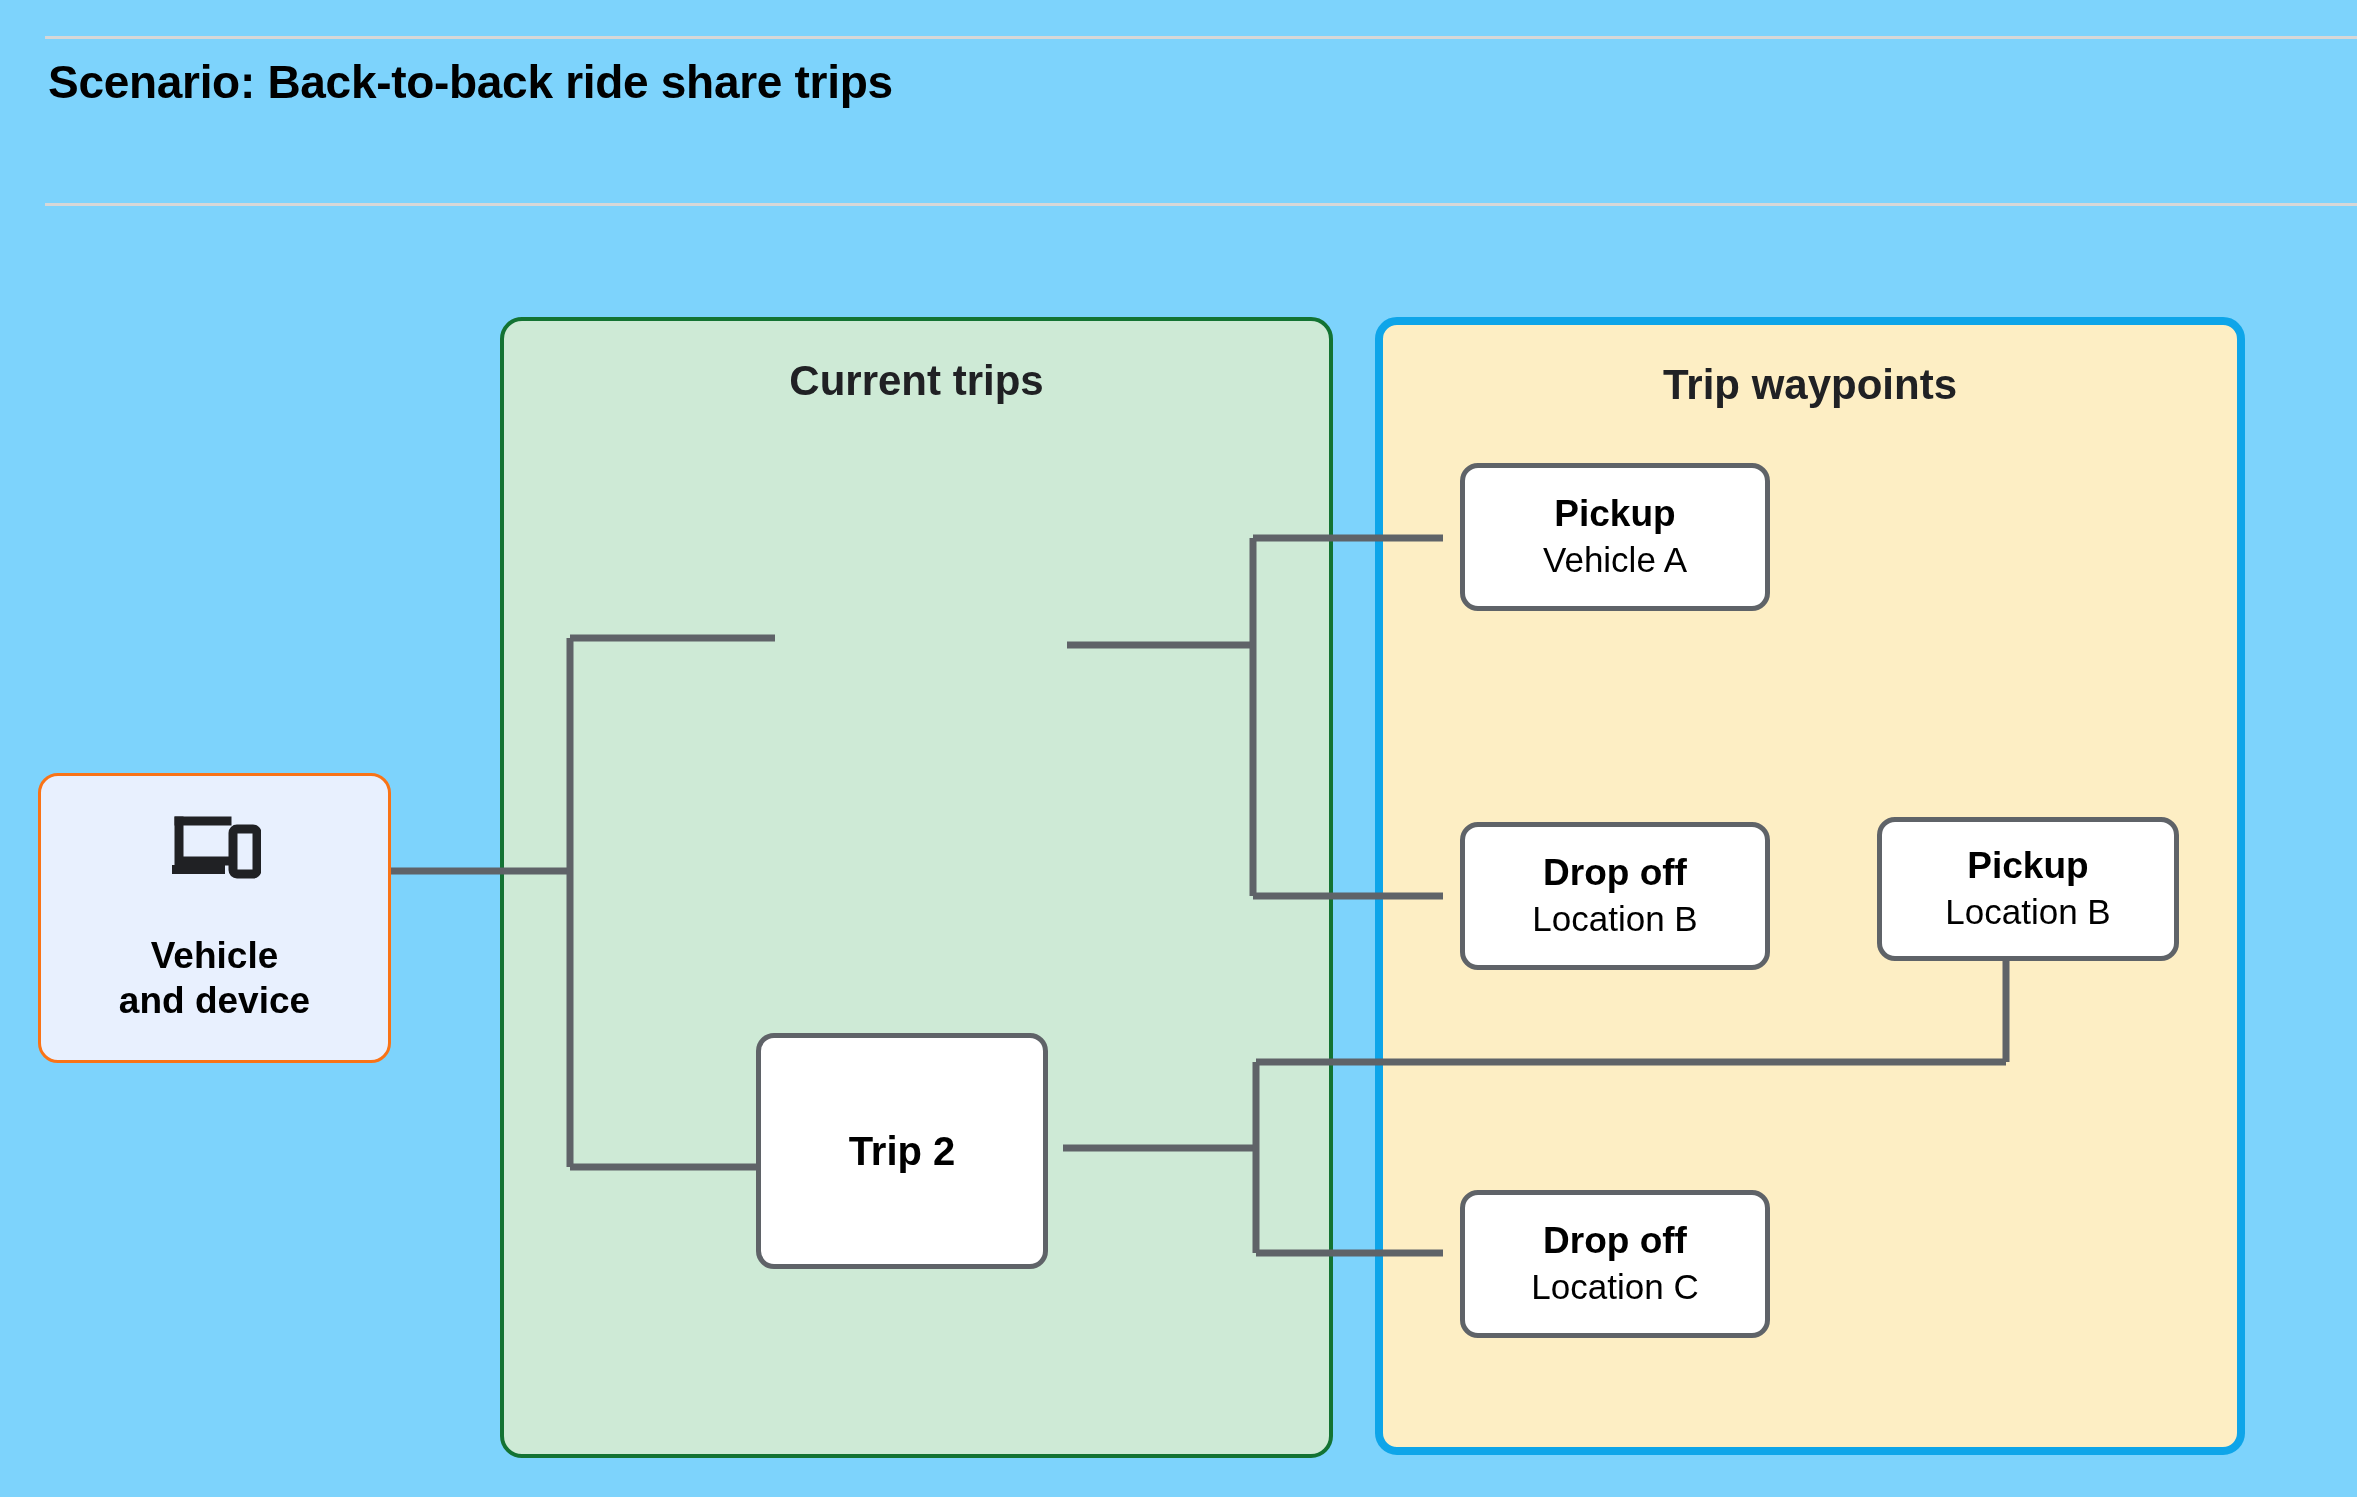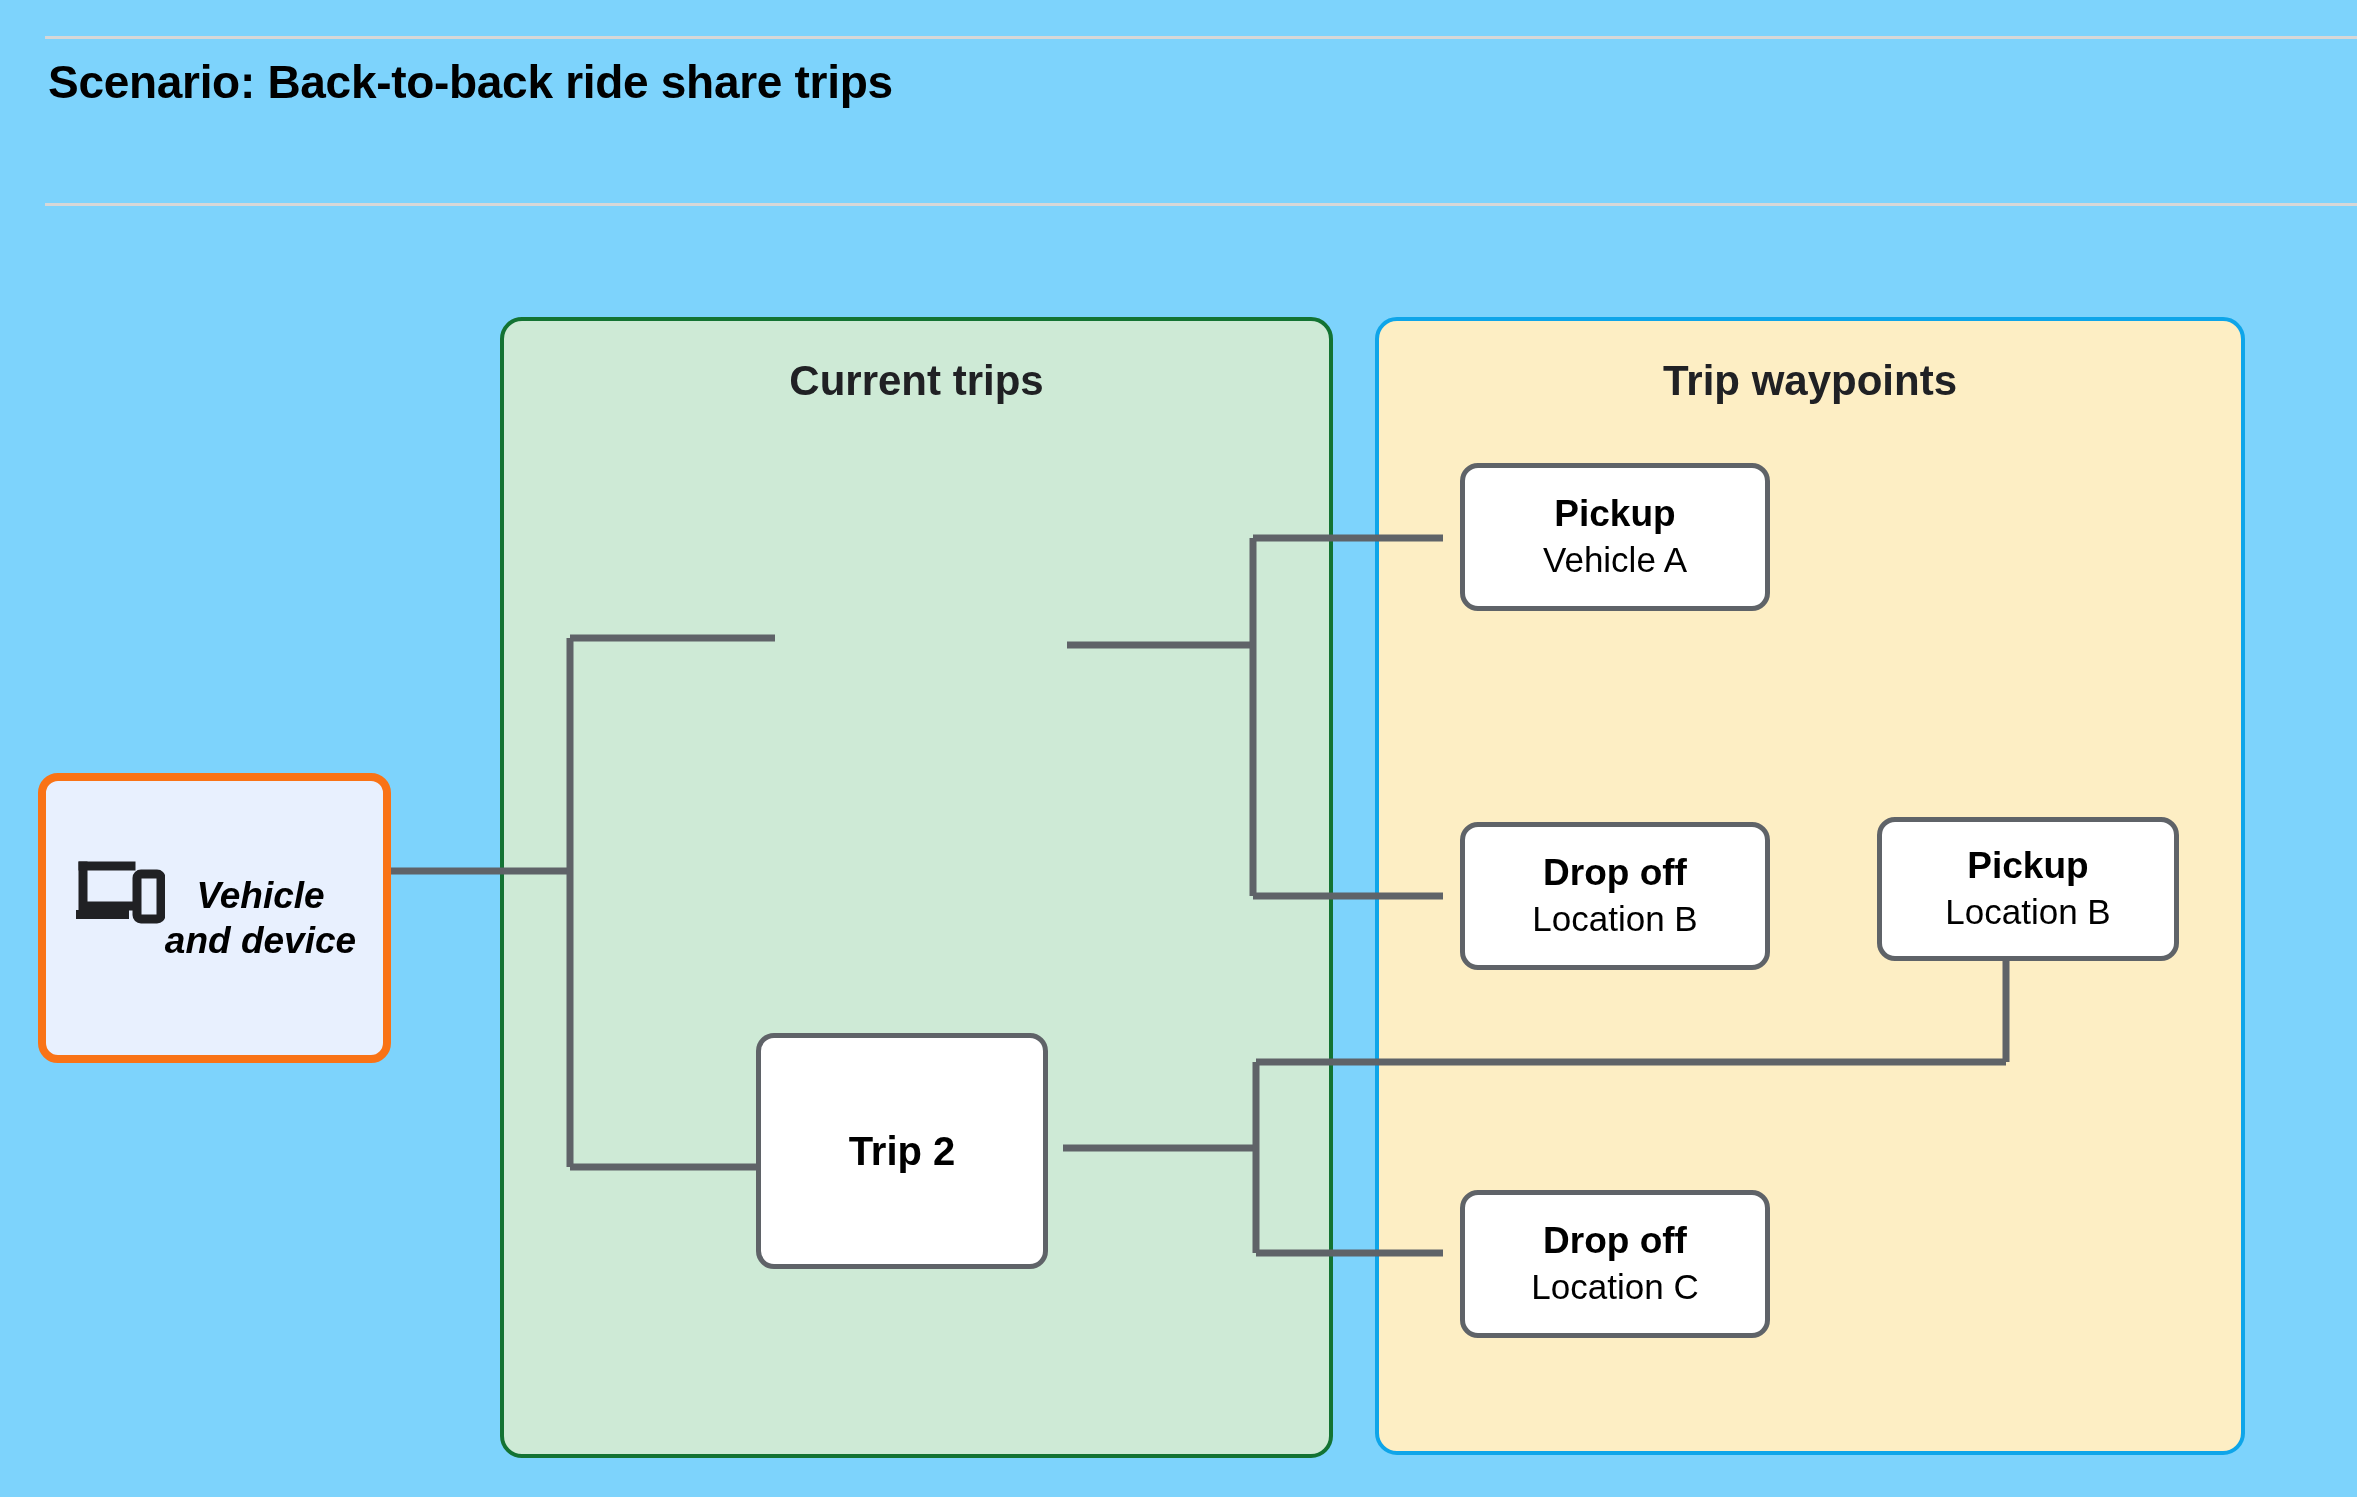--- a/index.html
+++ b/index.html
@@ -76,21 +76,21 @@
     height: 1141px;
     background: #ceead6;
     border: 4px solid #137333;
   }
   #group-trip-waypoints {
     left: 1375px;
     top: 317px;
     width: 870px;
     height: 1138px;
     background: #fdeec4;
-    border: 4px solid #0ea5e9;
+    border: 8px solid #0ea5e9;
   }
   .group-title {
     position: absolute;
     left: 0;
     right: 0;
     top: 36px;
     text-align: center;
     font-size: 42px;
     font-weight: 700;
     color: #202124;
@@ -138,27 +138,26 @@
 
   
   #node-vehicle {
     position: absolute;
     left: 38px;
     top: 773px;
     width: 353px;
     height: 290px;
     box-sizing: border-box;
     background: #e8f0fe;
-    border: 8px solid #f97316;
+    border: 3px solid #f97316;
     border-radius: 20px;
     display: flex;
-    flex-direction: row;
+    flex-direction: column;
     align-items: center;
     justify-content: center;
-    font-style: italic;
   }
   #vehicle-device-icon {
     width: 92px;
     height: 68px;
     margin-bottom: 52px;
     display: block;
   }
   #vehicle-label {
     font-size: 37px;
     font-weight: 700;

